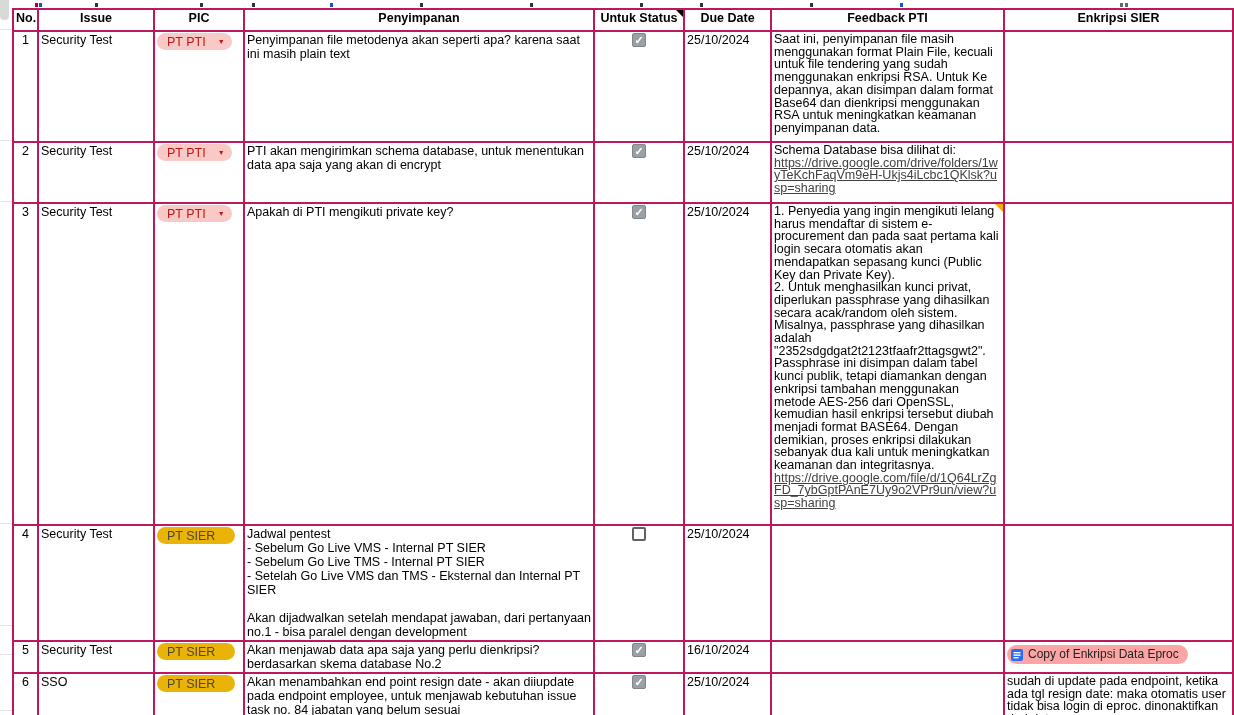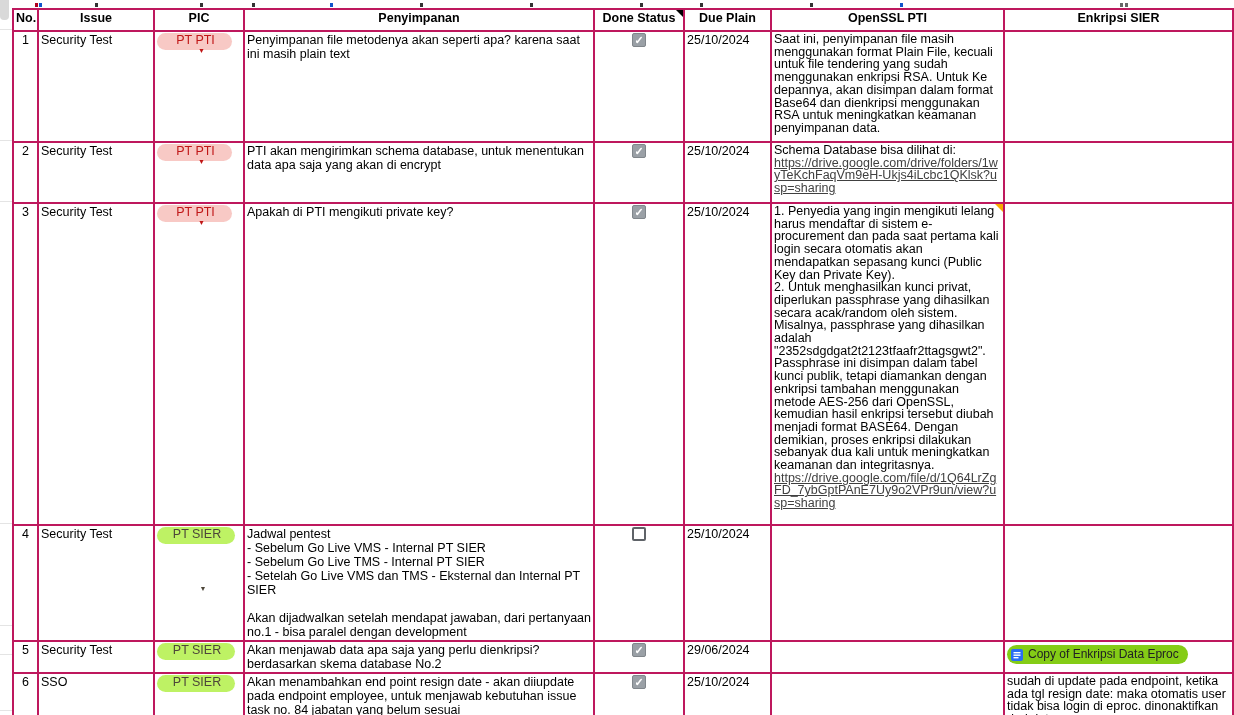--- a/index.html
+++ b/index.html
@@ -27,39 +27,39 @@
   td.c-issue{vertical-align:bottom;padding-bottom:2px;font-size:13px;}
   td.c-pic{vertical-align:bottom;padding:0 0 3px 8px;}
   td.c-desc{vertical-align:middle;font-size:12.5px;line-height:14px;}
   td.c-done{vertical-align:middle;text-align:center;}
   td.c-due{vertical-align:bottom;padding-bottom:2px;font-size:12.5px;}
   td.c-fpti,td.c-fsier{vertical-align:top;font-size:12px;line-height:12.7px;padding:1px 3px;}
   .prewrap{white-space:pre-wrap;word-wrap:break-word;text-align:center;}
   a.cell-link{color:#404040;text-decoration:underline;word-break:break-all;cursor:pointer;}
   
   .pill{display:inline-flex;align-items:center;
-    height:17px;border-radius:9px;padding:0 8px 0 10px;box-sizing:border-box;cursor:pointer;flex-direction:column;}
+    height:17px;border-radius:9px;padding:0 8px 0 10px;box-sizing:border-box;cursor:pointer;}
   .pill .caret{font-size:7px;margin-left:12px;transform:translateY(-0.5px);}
   .pill.red{background:#f8c9c5;color:#c01616;width:75px;}
   .pill.red .caret{color:#c01616;}
-  .pill.yellow{background:#bef264;color:#4d4639;width:78px;gap:44px;}
+  .pill.yellow{background:#eab308;color:#4d4639;width:78px;gap:44px;}
   .pill.yellow .caret{color:#4d4639;}
   .pill .pill-label{font-size:12.5px;white-space:nowrap;}
   
   .checkbox{display:inline-block;width:14px;height:14px;border-radius:2px;box-sizing:border-box;cursor:pointer;}
   .checkbox.checked{background:#9aa0a6;border:1px solid #80868b;}
   .checkbox.checked::after{content:"\2713";color:#fff;font-size:11px;font-weight:bold;line-height:13px;display:block;text-align:center;}
   .checkbox.unchecked{background:#fff;border:2px solid #5f6368;}
   
   .marker{position:absolute;top:0;right:0;width:0;height:0;border-style:solid;}
   .marker.orange{border-width:8px 8px 0 0;border-color:#f9ab00 transparent transparent transparent;transform:scaleX(-1);}
   .marker.black{border-width:7px 7px 0 0;border-color:#000 transparent transparent transparent;transform:scaleX(-1);}
   
   .chip{display:inline-flex;align-items:center;gap:5px;height:19px;border-radius:10px;
-    background:#84cc16;padding:0 9px 0 4px;margin:2px 0 0 0;cursor:pointer;max-width:220px;}
+    background:#fca5a5;padding:0 9px 0 4px;margin:2px 0 0 0;cursor:pointer;max-width:220px;}
   .chip .chip-label{font-size:12px;color:#202124;white-space:nowrap;}
   .chip svg{flex:0 0 auto;}
 </style>
 </head>
 <body>
 
 <div class="sheet">
   <div id="artifacts">
       <div class="artifact" style="left: 35px; background: rgb(176, 0, 32);"></div>
       <div class="artifact" style="left: 39px; background: rgb(17, 85, 204);"></div>
@@ -97,23 +97,23 @@
         <col style="width:87px">
         <col style="width:233px">
         <col style="width:229px">
     </colgroup>
     <thead>
         <tr id="header-row" style="height: 22px;">
           <th><span>No.</span></th>
           <th><span>Issue</span></th>
           <th><span>PIC</span></th>
           <th><span>Penyimpanan</span></th>
-          <th><span>Done Status</span><div class="marker black"></div></th>
-          <th><span>Due Plain</span></th>
-          <th><span>OpenSSL PTI</span></th>
+          <th><span>Untuk Status</span><div class="marker black"></div></th>
+          <th><span>Due Date</span></th>
+          <th><span>Feedback PTI</span></th>
           <th><span>Enkripsi SIER</span></th>
         </tr>
       </thead>
     <tbody id="body-rows">
         <tr style="height: 111px;">
           <td class="c-no"><span>1</span></td>
           <td class="c-issue"><span>Security Test</span></td>
           <td class="c-pic"><div class="pill red">
               <span class="pill-label">PT PTI</span>
               <span class="caret">▼</span>
@@ -173,21 +173,21 @@
         </tr>
         <tr style="height: 29px;">
           <td class="c-no"><span>5</span></td>
           <td class="c-issue"><span>Security Test</span></td>
           <td class="c-pic"><div class="pill yellow">
               <span class="pill-label">PT SIER</span>
               <span class="caret">▼</span>
             </div></td>
           <td class="c-desc"><span class="prewrap">Akan menjawab data apa saja yang perlu dienkripsi? berdasarkan skema database No.2</span></td>
           <td class="c-done"><div class="checkbox checked"></div></td>
-          <td class="c-due"><span>29/06/2024</span></td>
+          <td class="c-due"><span>16/10/2024</span></td>
           <td class="c-fpti"></td>
           <td class="c-fsier"><div class="chip">
               <svg width="12" height="12" viewBox="0 0 12 12">
                 <rect x="0" y="0" width="12" height="12" rx="2" fill="#2a6df4"></rect>
                 <rect x="2.5" y="3" width="7" height="1.4" fill="#fff"></rect>
                 <rect x="2.5" y="5.5" width="7" height="1.4" fill="#fff"></rect>
                 <rect x="2.5" y="8" width="5" height="1.4" fill="#fff"></rect>
               </svg>
               <span class="chip-label">Copy of Enkripsi Data Eproc</span>
             </div></td>

